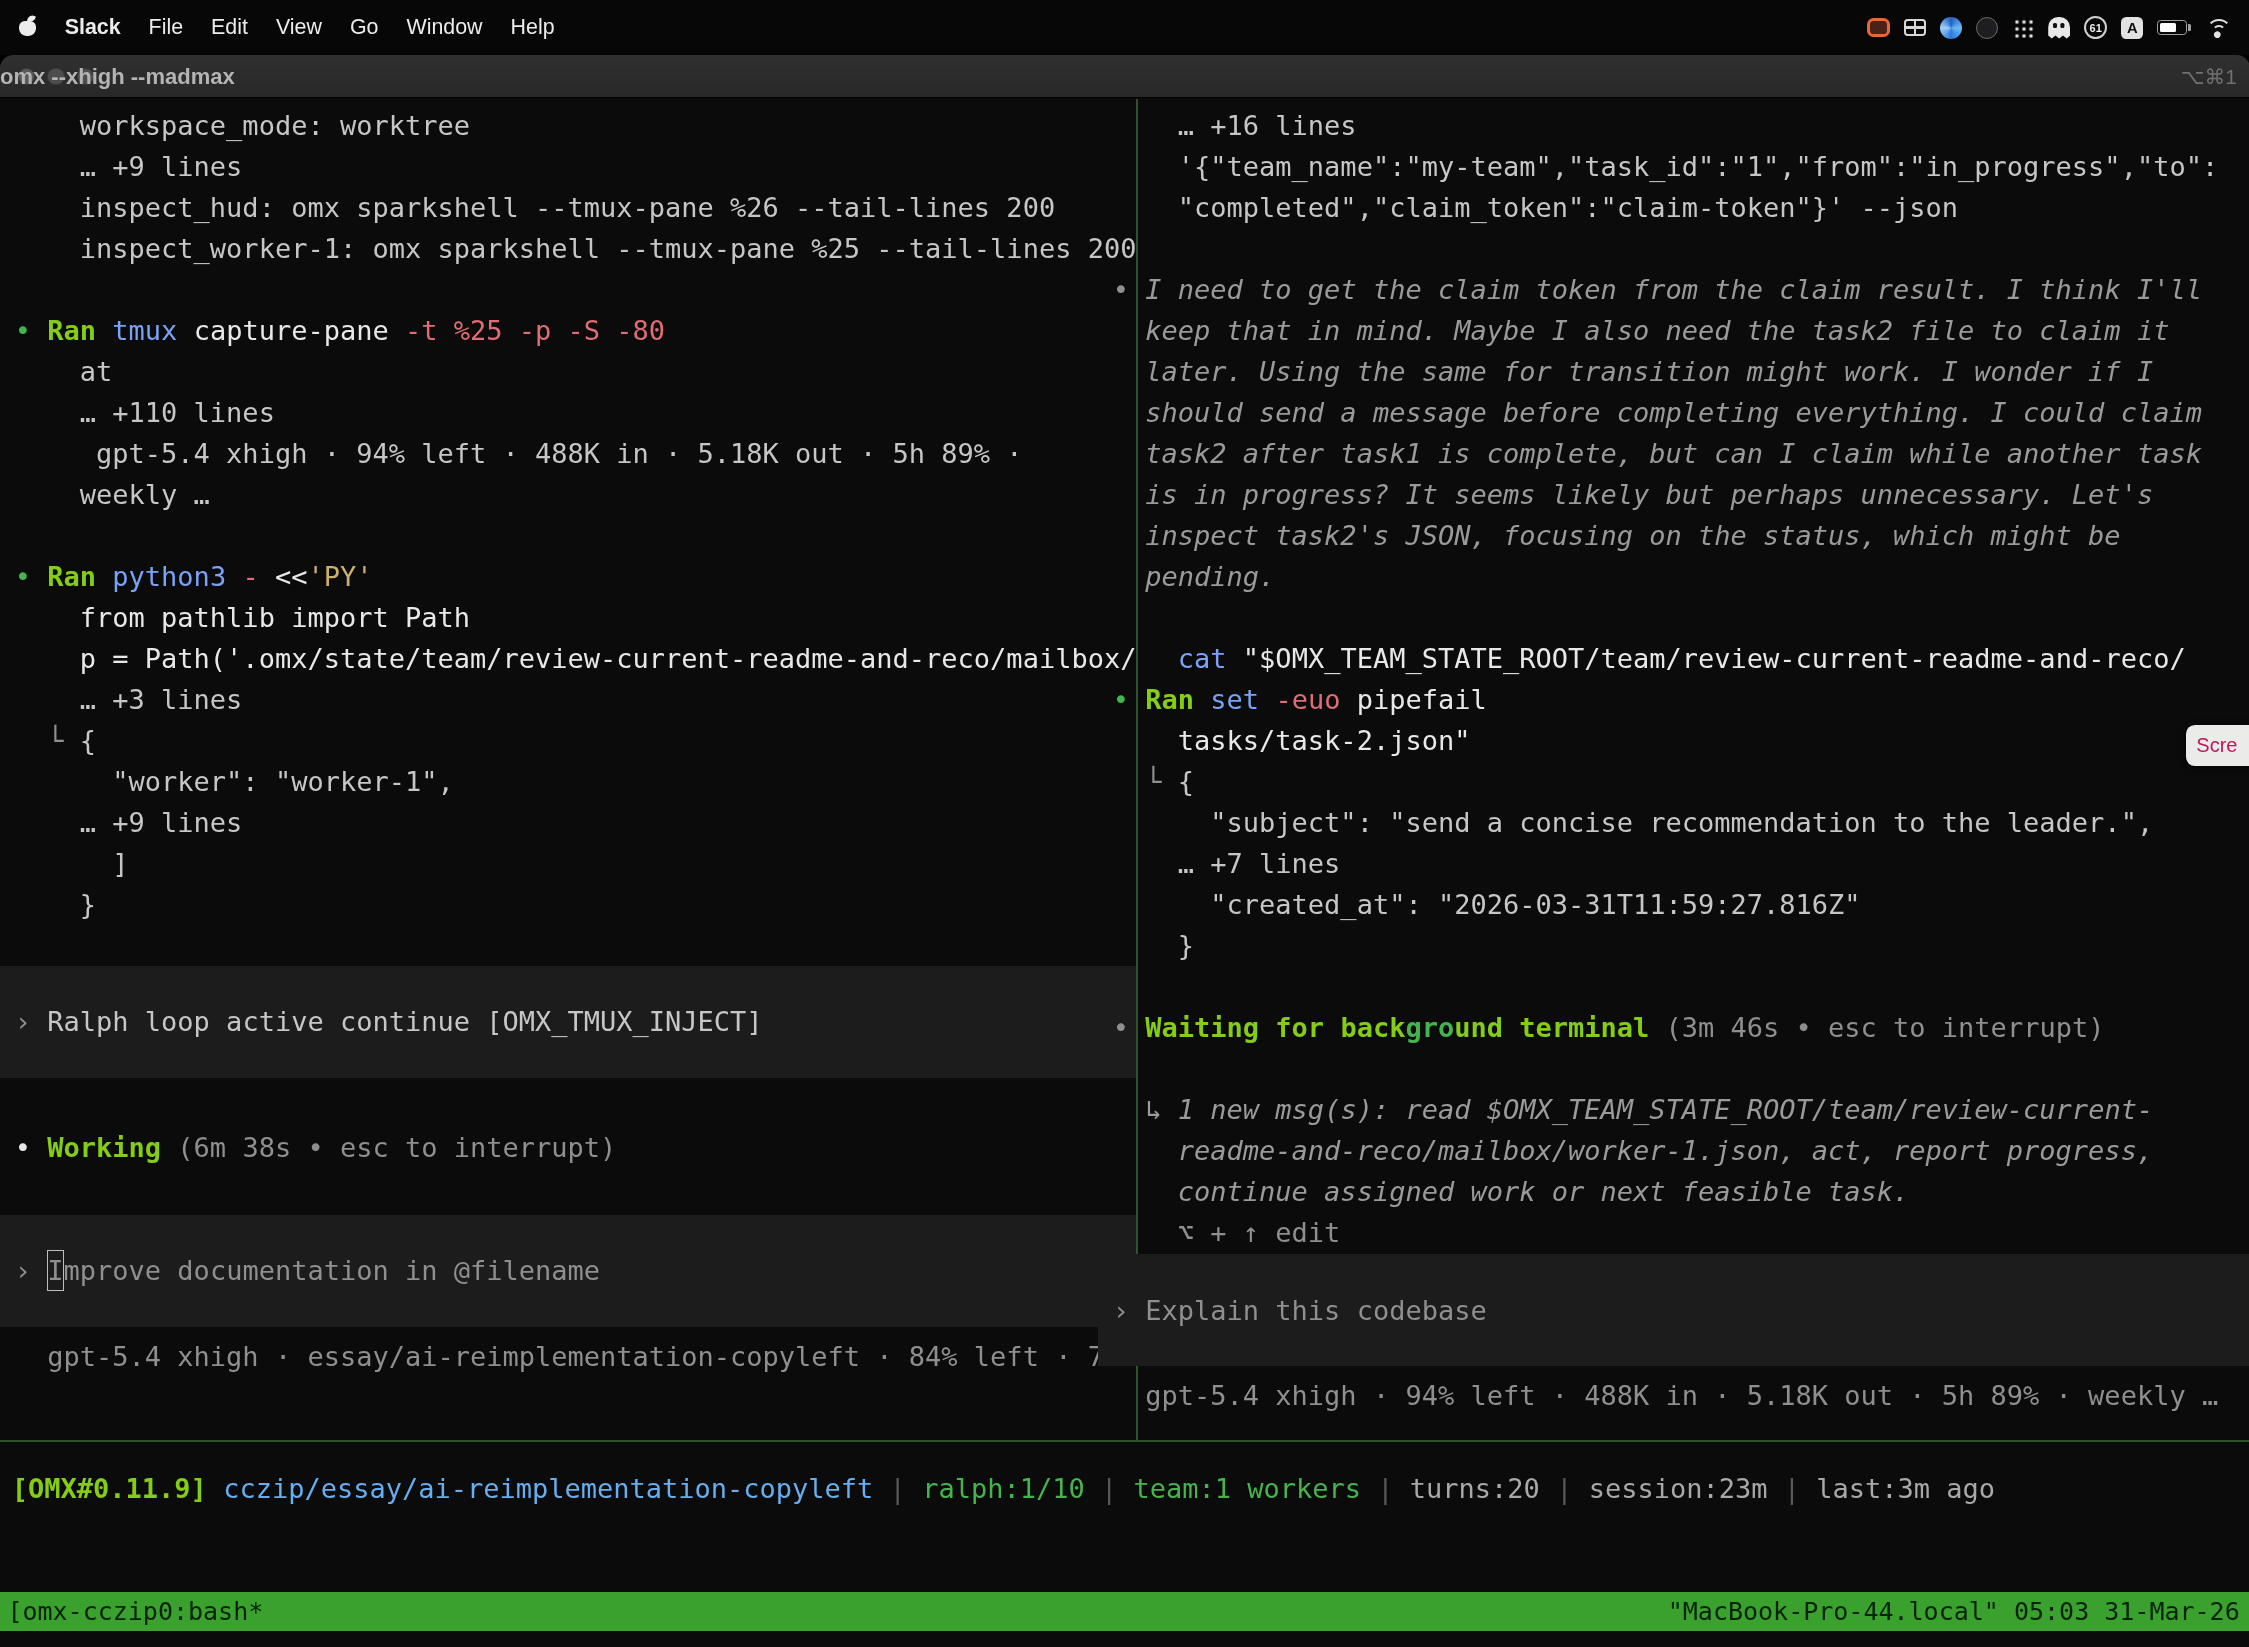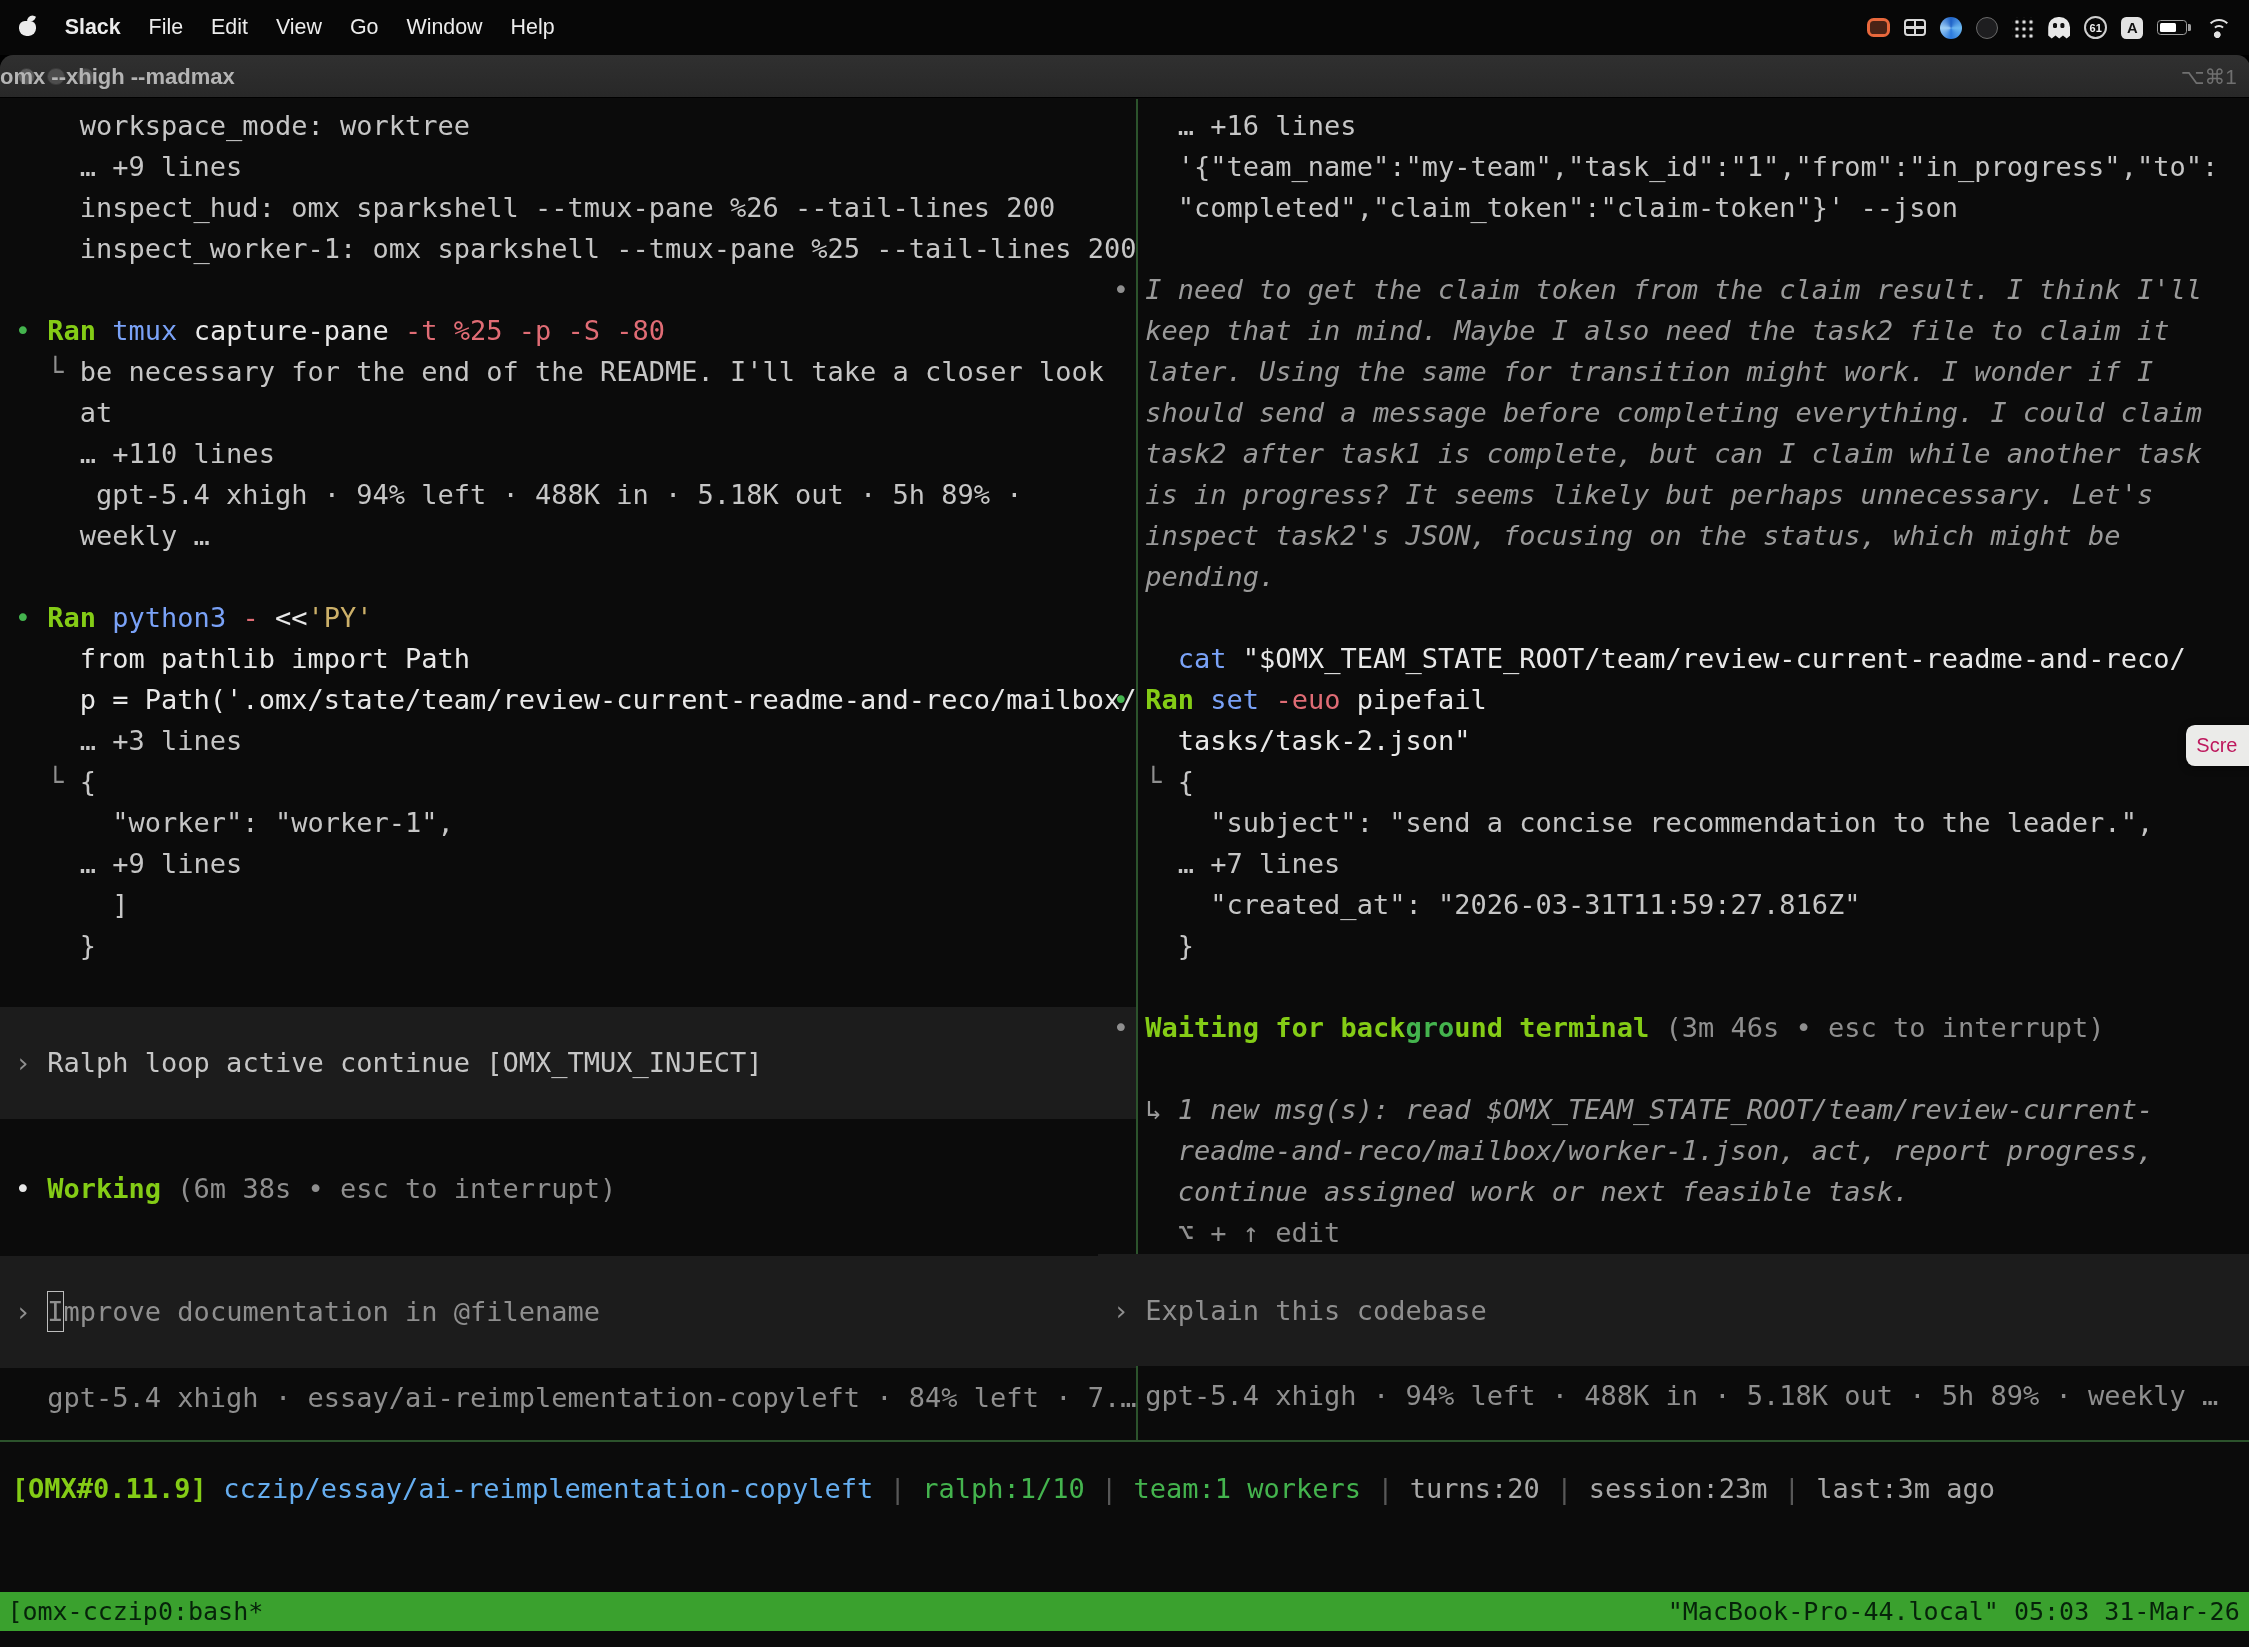--- a/index.html
+++ b/index.html
@@ -115,21 +115,20 @@
     </div>
 
     <div class="term">
       <div class="pane pane-left" id="pane-left">
           <div class="line"><span class="c-fg">    workspace_mode: worktree</span></div>
           <div class="line"><span class="c-fg">    … +9 lines</span></div>
           <div class="line"><span class="c-fg">    inspect_hud: omx sparkshell --tmux-pane %26 --tail-lines 200</span></div>
           <div class="line"><span class="c-fg">    inspect_worker-1: omx sparkshell --tmux-pane %25 --tail-lines 200</span></div>
           <div class="line">&nbsp;</div>
           <div class="line"><span class="c-grn">• </span><span class="c-b">Ran </span><span class="c-blu">tmux </span><span class="c-wh">capture-pane </span><span class="c-red">-t %25 -p -S -80</span></div>
-          <div class="line"><span class="c-dim">  └ </span><span class="c-fg">be necessary for the end of the README. I'll take a closer look</span></div>
           <div class="line"><span class="c-fg">    at</span></div>
           <div class="line"><span class="c-fg">    … +110 lines</span></div>
           <div class="line"><span class="c-fg">     gpt-5.4 xhigh · 94% left · 488K in · 5.18K out · 5h 89% ·</span></div>
           <div class="line"><span class="c-fg">    weekly …</span></div>
           <div class="line">&nbsp;</div>
           <div class="line"><span class="c-grn">• </span><span class="c-b">Ran </span><span class="c-blu">python3 </span><span class="c-red">- </span><span class="c-wh">&lt;&lt;</span><span class="c-yel">'PY'</span></div>
           <div class="line"><span class="c-wh">    from pathlib import Path</span></div>
           <div class="line"><span class="c-wh">    p = Path('.omx/state/team/review-current-readme-and-reco/mailbox/</span></div>
           <div class="line"><span class="c-fg">    … +3 lines</span></div>
           <div class="line"><span class="c-dim">  └ </span><span class="c-fg">{</span></div>

